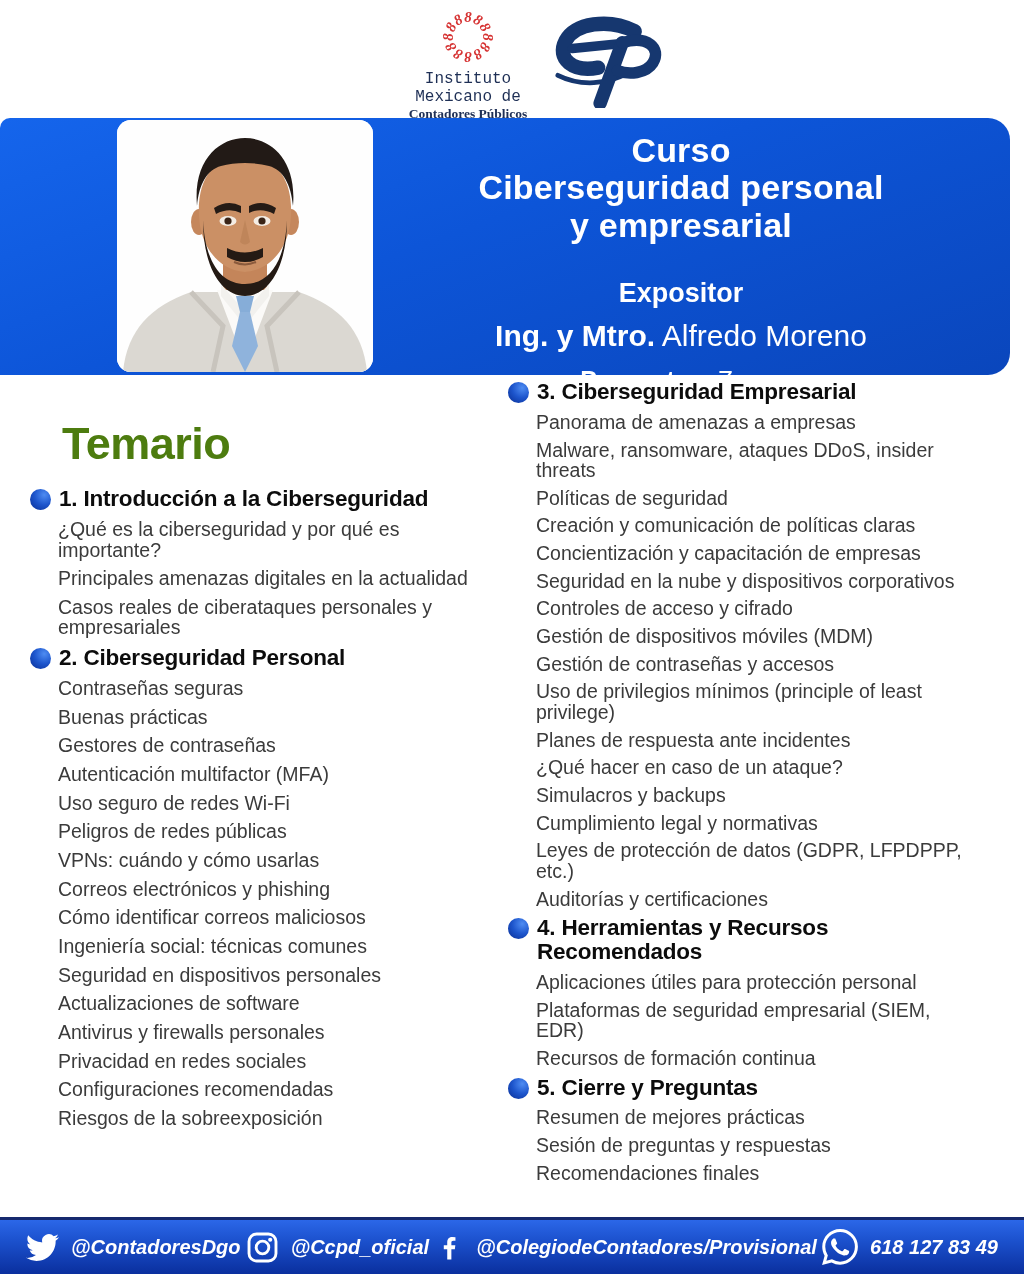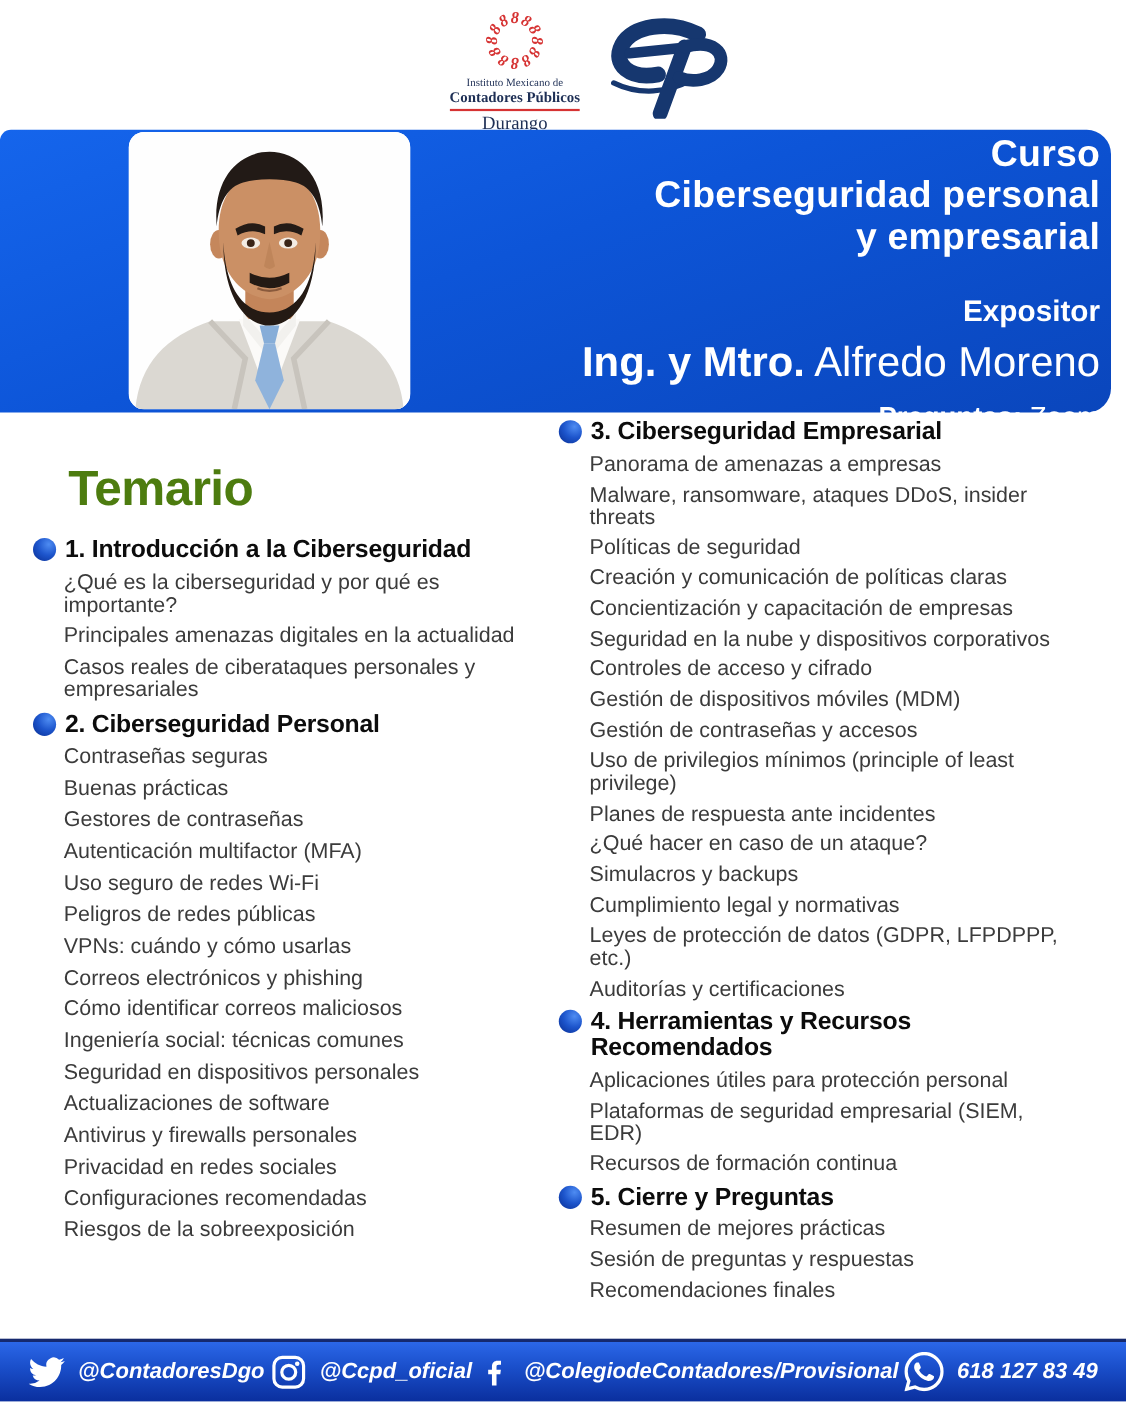--- a/index.html
+++ b/index.html
@@ -10,42 +10,42 @@
   }
   
   .top-logos{position:absolute;top:0;left:0;width:100%;height:118px;}
   .imcp{position:absolute;left:398px;top:6px;width:140px;text-align:center;color:#1e2f55;}
   .imcp-ring{position:relative;width:62px;height:62px;margin:0 auto;}
   .imcp-ring .glyph{
     position:absolute;left:50%;top:50%;width:14px;height:16px;margin:-8px 0 0 -7px;
     font-family:"Liberation Serif",serif;font-style:italic;font-weight:bold;
     font-size:15px;color:#d63333;text-align:center;line-height:16px;
   }
-  .imcp-text1{font-family:Liberation Serif, serif;font-size:10px;margin-top:2px;}
+  .imcp-text1{font-family:Liberation Mono, monospace;font-size:16px;margin-top:2px;}
   .imcp-text2{font-family:"Liberation Serif",serif;font-size:13.5px;font-weight:bold;}
   .imcp-rule{width:118px;height:2px;background:#d63333;margin:2px auto 1px auto;}
   .imcp-text3{font-family:"Liberation Serif",serif;font-size:17px;}
   .ep-logo{position:absolute;left:540px;top:12px;}
   
   .banner{
     position:absolute;left:0;top:118px;width:1010px;height:257px;
     background:linear-gradient(160deg,#1565ec 0%,#0d55d8 45%,#0a46bc 100%);
     border-radius:10px 22px 22px 0;
   }
   .photo-card{
     position:absolute;left:117px;top:2px;width:256px;height:252px;
     background:#ffffff;border-radius:14px;overflow:hidden;
   }
   .banner-text{
-    position:absolute;left:362px;right:10px;top:4px;
-    text-align:right;color:#ffffff;
+    position:absolute;left:362px;right:10px;top:14px;
+    text-align:center;color:#ffffff;
   }
   .banner-title{font-size:34px;font-weight:bold;line-height:1.1;letter-spacing:.2px;}
   .expositor{font-size:27px;font-weight:bold;margin-top:34px;}
-  .speaker{font-size:38px;margin-top:10px;}
+  .speaker{font-size:30px;margin-top:10px;}
   .speaker b{font-weight:bold;}
   .meta{font-size:25px;margin-top:13px;}
   .meta b{font-weight:bold;}
   
   .temario-title{
     position:absolute;left:62px;top:418px;
     font-size:45px;font-weight:bold;color:#4d7c0f;letter-spacing:-.5px;
   }
   .col{position:absolute;}
   .col-left{left:30px;top:487px;width:460px;}

